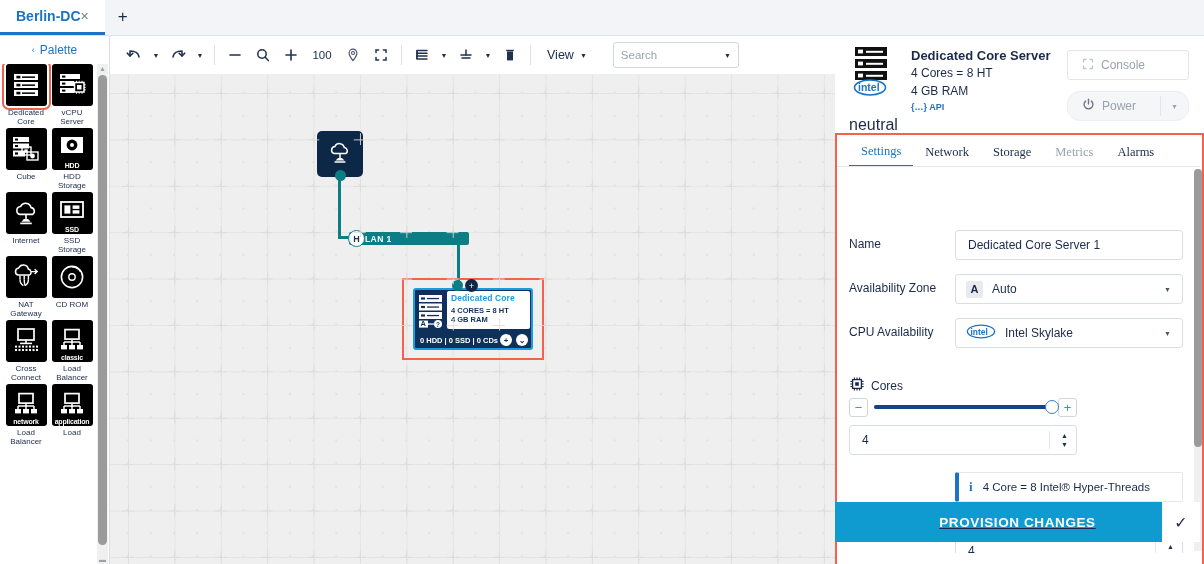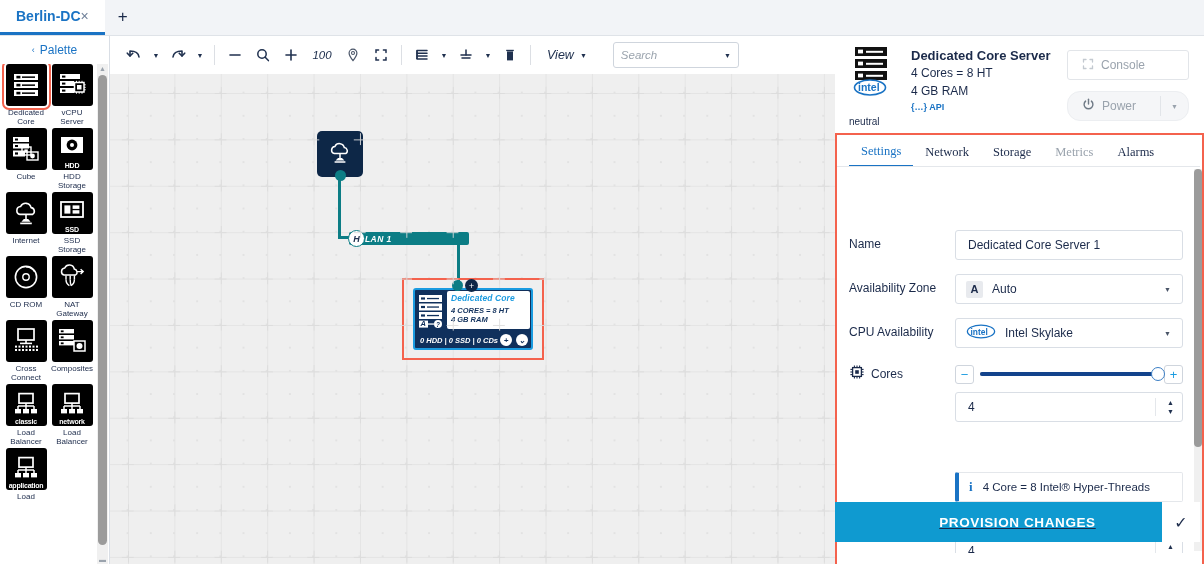--- a/index.html
+++ b/index.html
@@ -63,21 +63,21 @@
   .tile .badge {
     position:absolute; bottom:1px; left:0; right:0; text-align:center;
     color:#fff; font-size:7px; font-weight:700; letter-spacing:-0.2px;
   }
 
   .pscroll { position:absolute; left:97px; top:28px; width:11px; height:500px; background:#f0f0f0; }
   .pscroll .arrow { position:absolute; left:1px; width:9px; height:9px; display:flex; align-items:center; justify-content:center; font-size:7px; color:#9aa3ad; }
   .pscroll .thumb { position:absolute; left:1px; top:11px; width:9px; height:470px; background:#9b9b9b; border-radius:5px; }
 
   
-  .canvaswrap { position:absolute; left:110px; top:36px; width:725px; height:528px; background:#1d4ed8;font-style:italic; }
+  .canvaswrap { position:absolute; left:110px; top:36px; width:725px; height:528px; background:#1d4ed8; }
   .toolbar { position:absolute; left:0; top:0; width:725px; height:38px; background:#fff;
              display:flex; align-items:center; gap:0px; padding-left:10px; }
   .tb { width:28px; height:26px; display:flex; align-items:center; justify-content:center; cursor:pointer; color:#20314f; }
   .tb.caret { width:16px; font-size:7px; color:#20314f; }
   .tb.zoomval { width:34px; font-size:11.5px; color:#20314f; }
   .tbsep { width:1px; height:20px; background:#dcdfe4; margin:0 6px; }
   .tbview { display:flex; align-items:center; gap:6px; font-size:12.5px; color:#20314f; margin-left:10px; cursor:pointer; }
   .tbsearch {
     margin-left:26px; width:126px; height:26px; border:1px solid #cfd5dd; border-radius:3px;
     background:#fff; display:flex; align-items:center; padding:0 7px; justify-content:space-between;
@@ -141,21 +141,21 @@
   .circbtn { position:absolute; width:12px; height:12px; border-radius:50%; background:#fff; color:#10305c;
              display:flex; align-items:center; justify-content:center; font-size:8px; font-weight:700; cursor:pointer;}
   .anchor { position:absolute; width:11px; height:11px; border-radius:50%; background:#0c7d85; }
   .anchor-plus { position:absolute; width:13px; height:13px; border-radius:50%; background:#0d2747; color:#fff;
                  display:flex;align-items:center;justify-content:center;font-size:9px; cursor:pointer;}
 
   
   .rpanel { position:absolute; left:835px; top:36px; width:369px; height:528px; background:#fff; }
   .rhead { position:absolute; left:0; top:0; width:369px; height:96px; }
   .rhead .sicon { position:absolute; left:14px; top:9px; }
-  .rhead .neutral { position:absolute; left:14px; top:80px; font-size:10px; color:#1b2a4a; }
+  .rhead .neutral { position:absolute; left:14px; top:80px; font-size:16px; color:#1b2a4a; }
   .rhead .rtitle { position:absolute; left:76px; top:12px; font-size:13px; font-weight:700; color:#1b2a4a; }
   .rhead .rl1 { position:absolute; left:76px; top:30px; font-size:12px; color:#1b2a4a; }
   .rhead .rl2 { position:absolute; left:76px; top:48px; font-size:12px; color:#1b2a4a; }
   .rhead .rapi { position:absolute; left:76px; top:66px; font-size:9px; color:#1a73c4; font-weight:700; }
   .btnconsole {
     position:absolute; left:232px; top:14px; width:122px; height:30px;
     border:1px solid #e2e5e9; border-radius:3px; background:#fff;
     display:flex; align-items:center; gap:7px; padding-left:14px;
     color:#9aa3ad; font-size:12px; cursor:pointer;
   }
@@ -341,44 +341,44 @@
               <rect x="15.6" y="12.2" width="6.8" height="3.4" fill="#fff"></rect>
             </svg>
             <div class="badge">SSD</div>
           </div>
           <div class="plabel">SSD
 Storage</div>
         </div>
         <div class="pitem">
           <div class="tile">
             <svg width="30" height="30" viewBox="0 0 30 30">
-              <circle cx="15" cy="15" r="10.6" fill="none" stroke="#fff" stroke-width="1.6"></circle>
-              <circle cx="15" cy="15" r="3.2" fill="none" stroke="#fff" stroke-width="1.4"></circle>
-              <path d="M15 4.8 A10.2 10.2 0 0 1 23.5 9.6" stroke="#fff" stroke-width="1.4" fill="none"></path>
-            </svg>
-          </div>
-          <div class="plabel">CD ROM</div>
-        </div>
-        <div class="pitem">
-          <div class="tile">
-            <svg width="30" height="30" viewBox="0 0 30 30">
     <path d="M7 13a3.6 3.6 0 0 1 .7-7 5.1 5.1 0 0 1 9.6 1 3.3 3.3 0 0 1 1.3 6z" fill="none" stroke="#fff" stroke-width="1.5"></path>
     <g stroke="#fff" stroke-width="1.4" fill="none">
                 <path d="M9 13.4v4.2"></path>
                 <path d="M13.2 13.4v4.2"></path>
                 <path d="M17.4 13.4v4.2"></path>
                 <path d="M9 17.6c0 3 1.5 5 3.4 6"></path>
                 <path d="M13.2 17.6c0 3.6.4 5 1 6"></path>
                 <path d="M17.4 17.6c0 3-1.5 5-3.4 6"></path>
               </g>
     <path d="M20 9.6 L25.6 9.6 M23.6 7.2 L26.2 9.6 L23.6 12" stroke="#fff" stroke-width="1.4" fill="none"></path>
             </svg>
           </div>
           <div class="plabel">NAT
 Gateway</div>
+        </div>
+        <div class="pitem">
+          <div class="tile">
+            <svg width="30" height="30" viewBox="0 0 30 30">
+              <circle cx="15" cy="15" r="10.6" fill="none" stroke="#fff" stroke-width="1.6"></circle>
+              <circle cx="15" cy="15" r="3.2" fill="none" stroke="#fff" stroke-width="1.4"></circle>
+              <path d="M15 4.8 A10.2 10.2 0 0 1 23.5 9.6" stroke="#fff" stroke-width="1.4" fill="none"></path>
+            </svg>
+          </div>
+          <div class="plabel">CD ROM</div>
         </div>
         <div class="pitem">
           <div class="tile">
             <svg width="30" height="30" viewBox="0 0 30 30">
               <rect x="7" y="3" width="16" height="11" fill="none" stroke="#fff" stroke-width="1.7"></rect>
               <line x1="15" y1="14" x2="15" y2="17" stroke="#fff" stroke-width="1.6"></line>
               <line x1="9" y1="17.4" x2="21" y2="17.4" stroke="#fff" stroke-width="1.6"></line>
               <g fill="#fff">
                 <rect x="4" y="19.6" width="2" height="2"></rect>
                 <rect x="7.5" y="19.6" width="2" height="2"></rect>
@@ -395,35 +395,20 @@
                 <rect x="21.5" y="23" width="2" height="2"></rect>
                 <rect x="25" y="23" width="2" height="2"></rect>
               </g>
             </svg>
           </div>
           <div class="plabel">Cross
 Connect</div>
         </div>
         <div class="pitem">
           <div class="tile">
-            <svg width="30" height="30" viewBox="0 0 30 30">
-    <rect x="2" y="3" width="15" height="4.4" fill="#fff"></rect>
-              <rect x="3.8" y="4.4" width="2.8" height="1.8" fill="#000"></rect>
-    <rect x="2" y="9" width="15" height="4.4" fill="#fff"></rect>
-              <rect x="3.8" y="10.4" width="2.8" height="1.8" fill="#000"></rect>
-    <rect x="2" y="15" width="15" height="4.4" fill="#fff"></rect>
-              <rect x="3.8" y="16.4" width="2.8" height="1.8" fill="#000"></rect>
-    <rect x="17" y="15" width="11" height="10" fill="none" stroke="#fff" stroke-width="1.5"></rect>
-              <circle cx="22.5" cy="20" r="3" fill="#fff"></circle>
-            </svg>
-          </div>
-          <div class="plabel">Composites</div>
-        </div>
-        <div class="pitem">
-          <div class="tile">
             <svg width="30" height="26" viewBox="0 0 30 26">
               <rect x="8" y="1.6" width="14" height="9.5" fill="none" stroke="#fff" stroke-width="1.7"></rect>
               <line x1="15" y1="11.1" x2="15" y2="14" stroke="#fff" stroke-width="1.5"></line>
               <line x1="7" y1="14" x2="23" y2="14" stroke="#fff" stroke-width="1.5"></line>
               <g stroke="#fff" stroke-width="1.5">
                 <line x1="7" y1="14" x2="7" y2="17"></line>
                 <line x1="15" y1="14" x2="15" y2="17"></line>
                 <line x1="23" y1="14" x2="23" y2="17"></line>
               </g>
               <g fill="#fff">
@@ -728,21 +713,21 @@
                   <ellipse cx="15" cy="7.5" rx="13.6" ry="6.4" fill="none" stroke="#1a73c4" stroke-width="1.3"></ellipse>
                   <text x="4.5" y="10.6" font-family="Liberation Sans, sans-serif" font-size="8.4" font-weight="700" fill="#1a73c4">intel</text>
                 </svg>
             </span>
             <span>Intel Skylake</span>
             <span class="cv">▼</span>
           </div>
         </div>
       </div>
 
-      <div class="frow" style="top:146px;">
+      <div class="frow" style="top:158px;flex-direction:column;">
         <div class="flabel" style="padding-top:2px">
           <span>
             <svg width="16" height="16" viewBox="0 0 16 16">
                 <rect x="3.6" y="3.6" width="8.8" height="8.8" fill="none" stroke="#1b2a4a" stroke-width="1.3"></rect>
                 <rect x="6.2" y="6.2" width="3.6" height="3.6" fill="#1b2a4a"></rect>
                 <g stroke="#1b2a4a" stroke-width="1.1">
                   <line x1="5.4" y1="1.4" x2="5.4" y2="3.3"></line>
                   <line x1="8" y1="1.4" x2="8" y2="3.3"></line>
                   <line x1="10.6" y1="1.4" x2="10.6" y2="3.3"></line>
                   <line x1="5.4" y1="12.7" x2="5.4" y2="14.6"></line>

